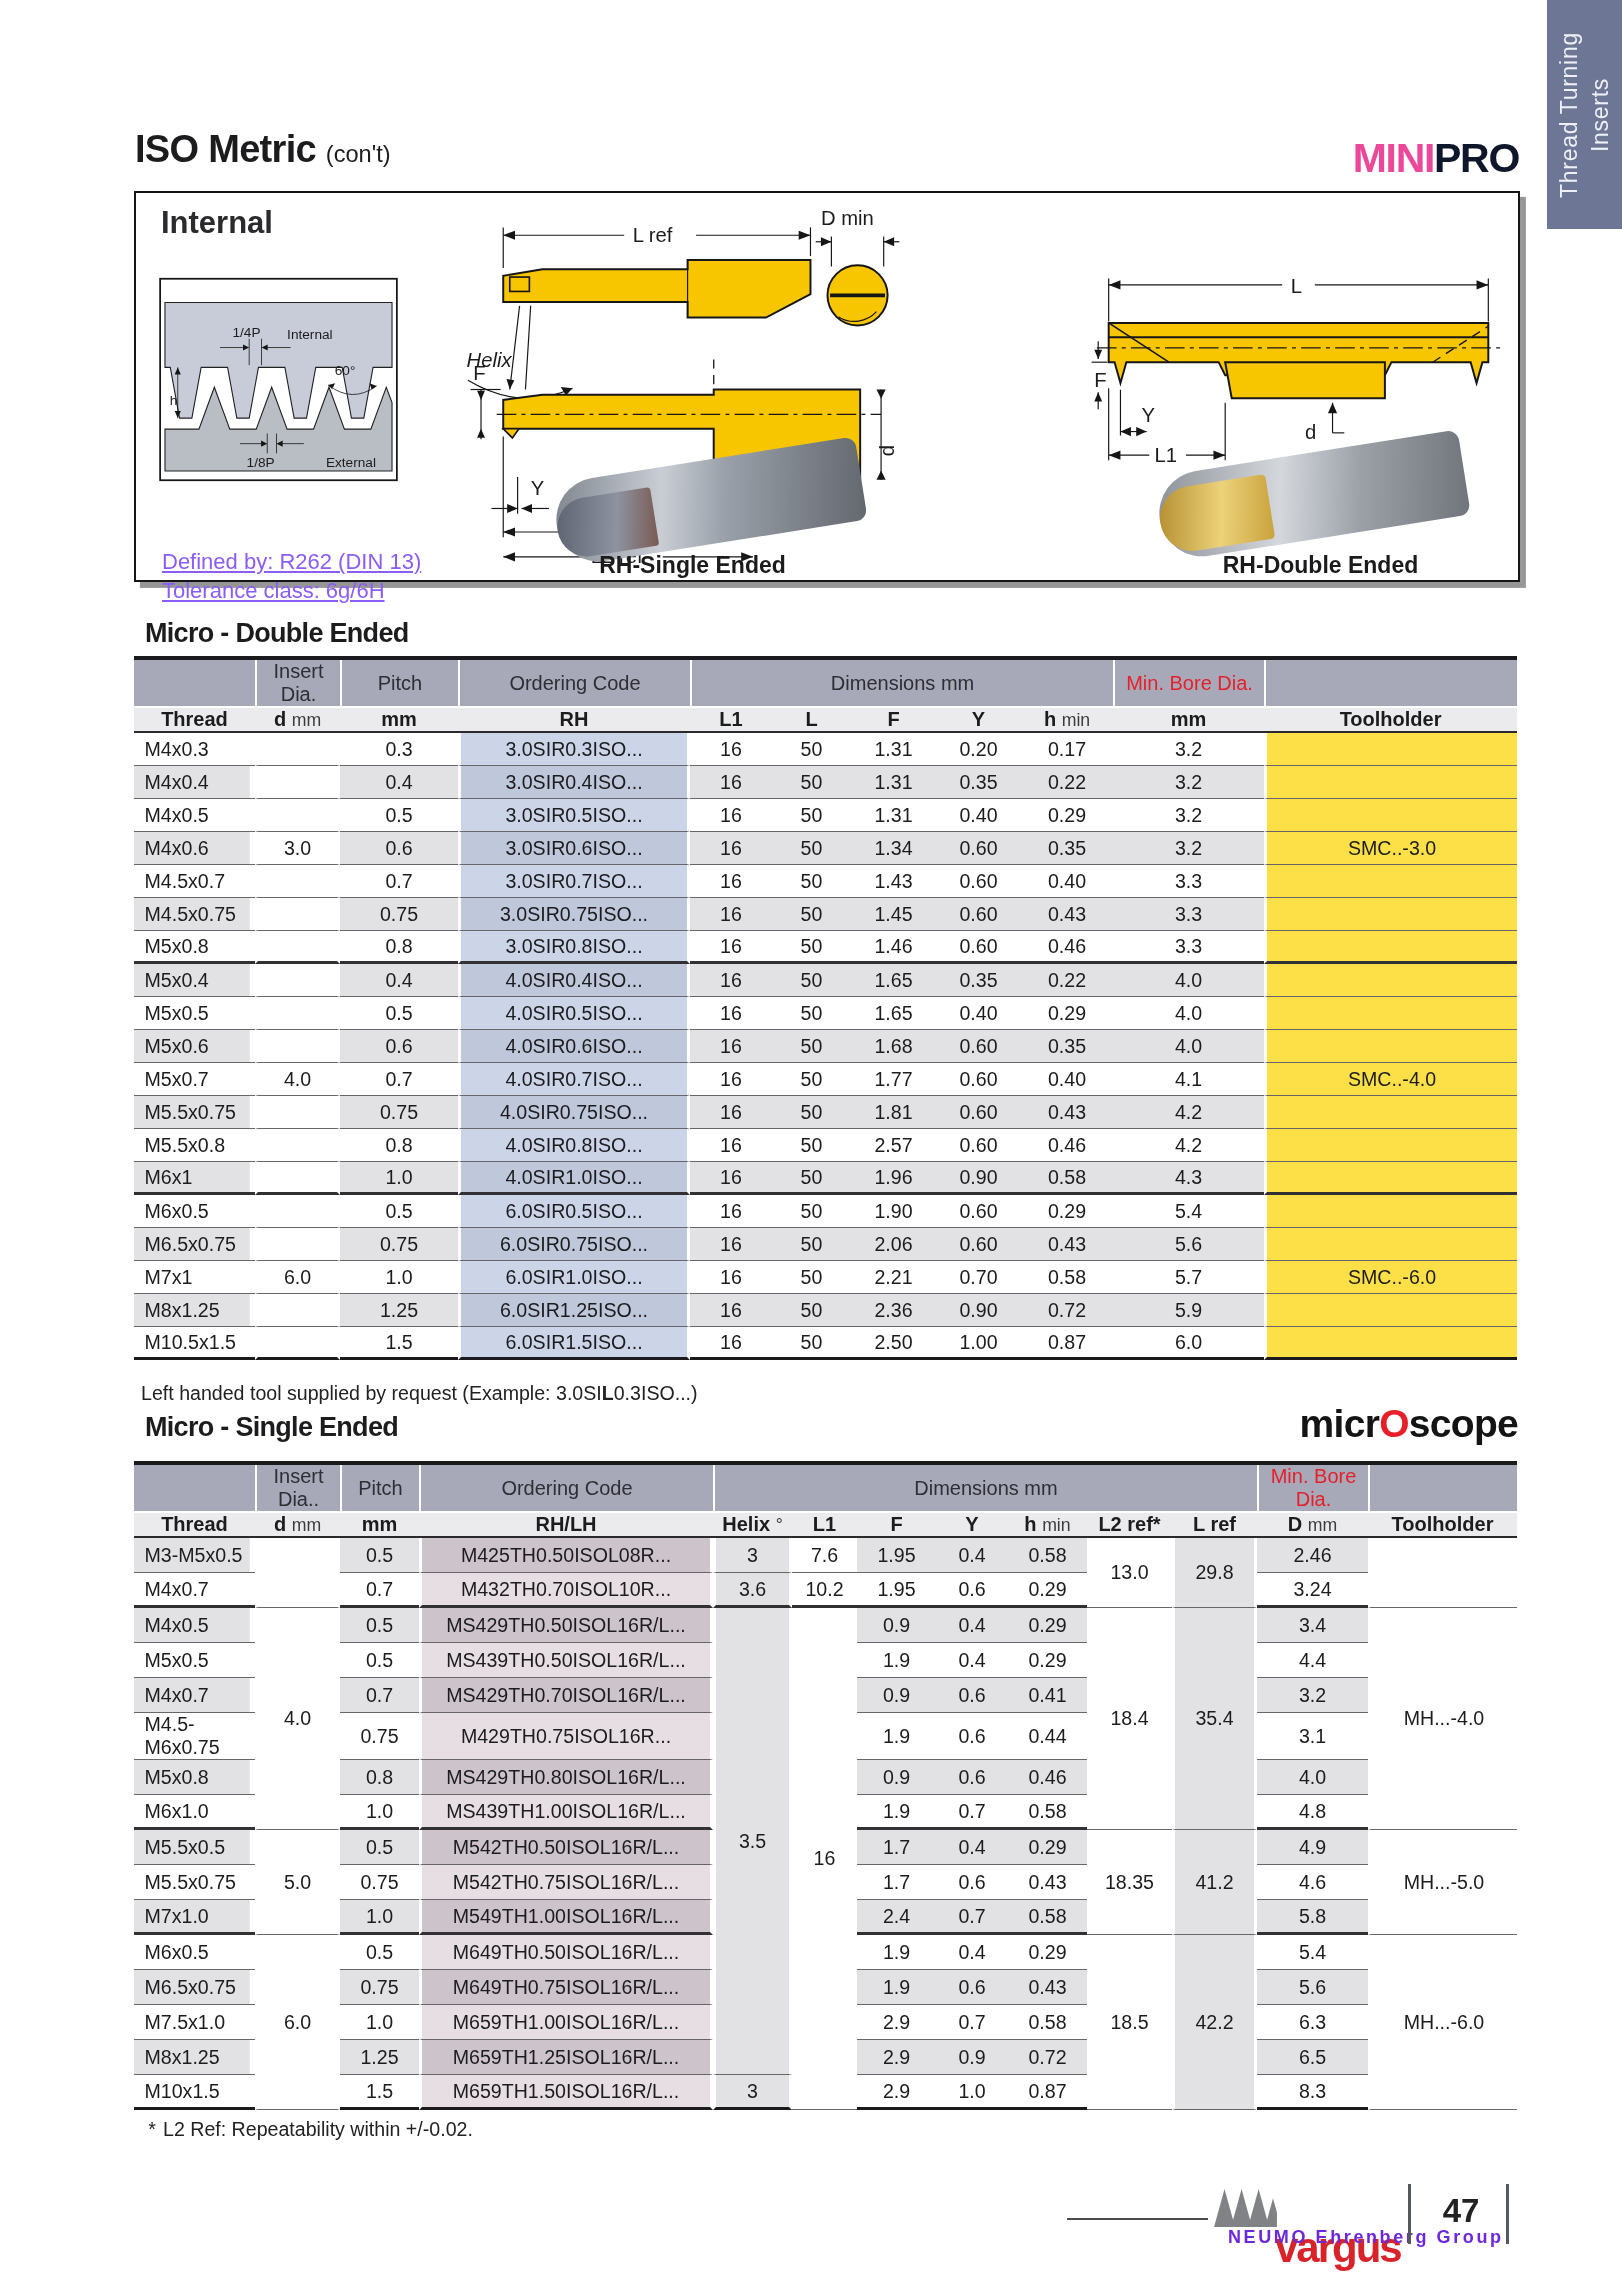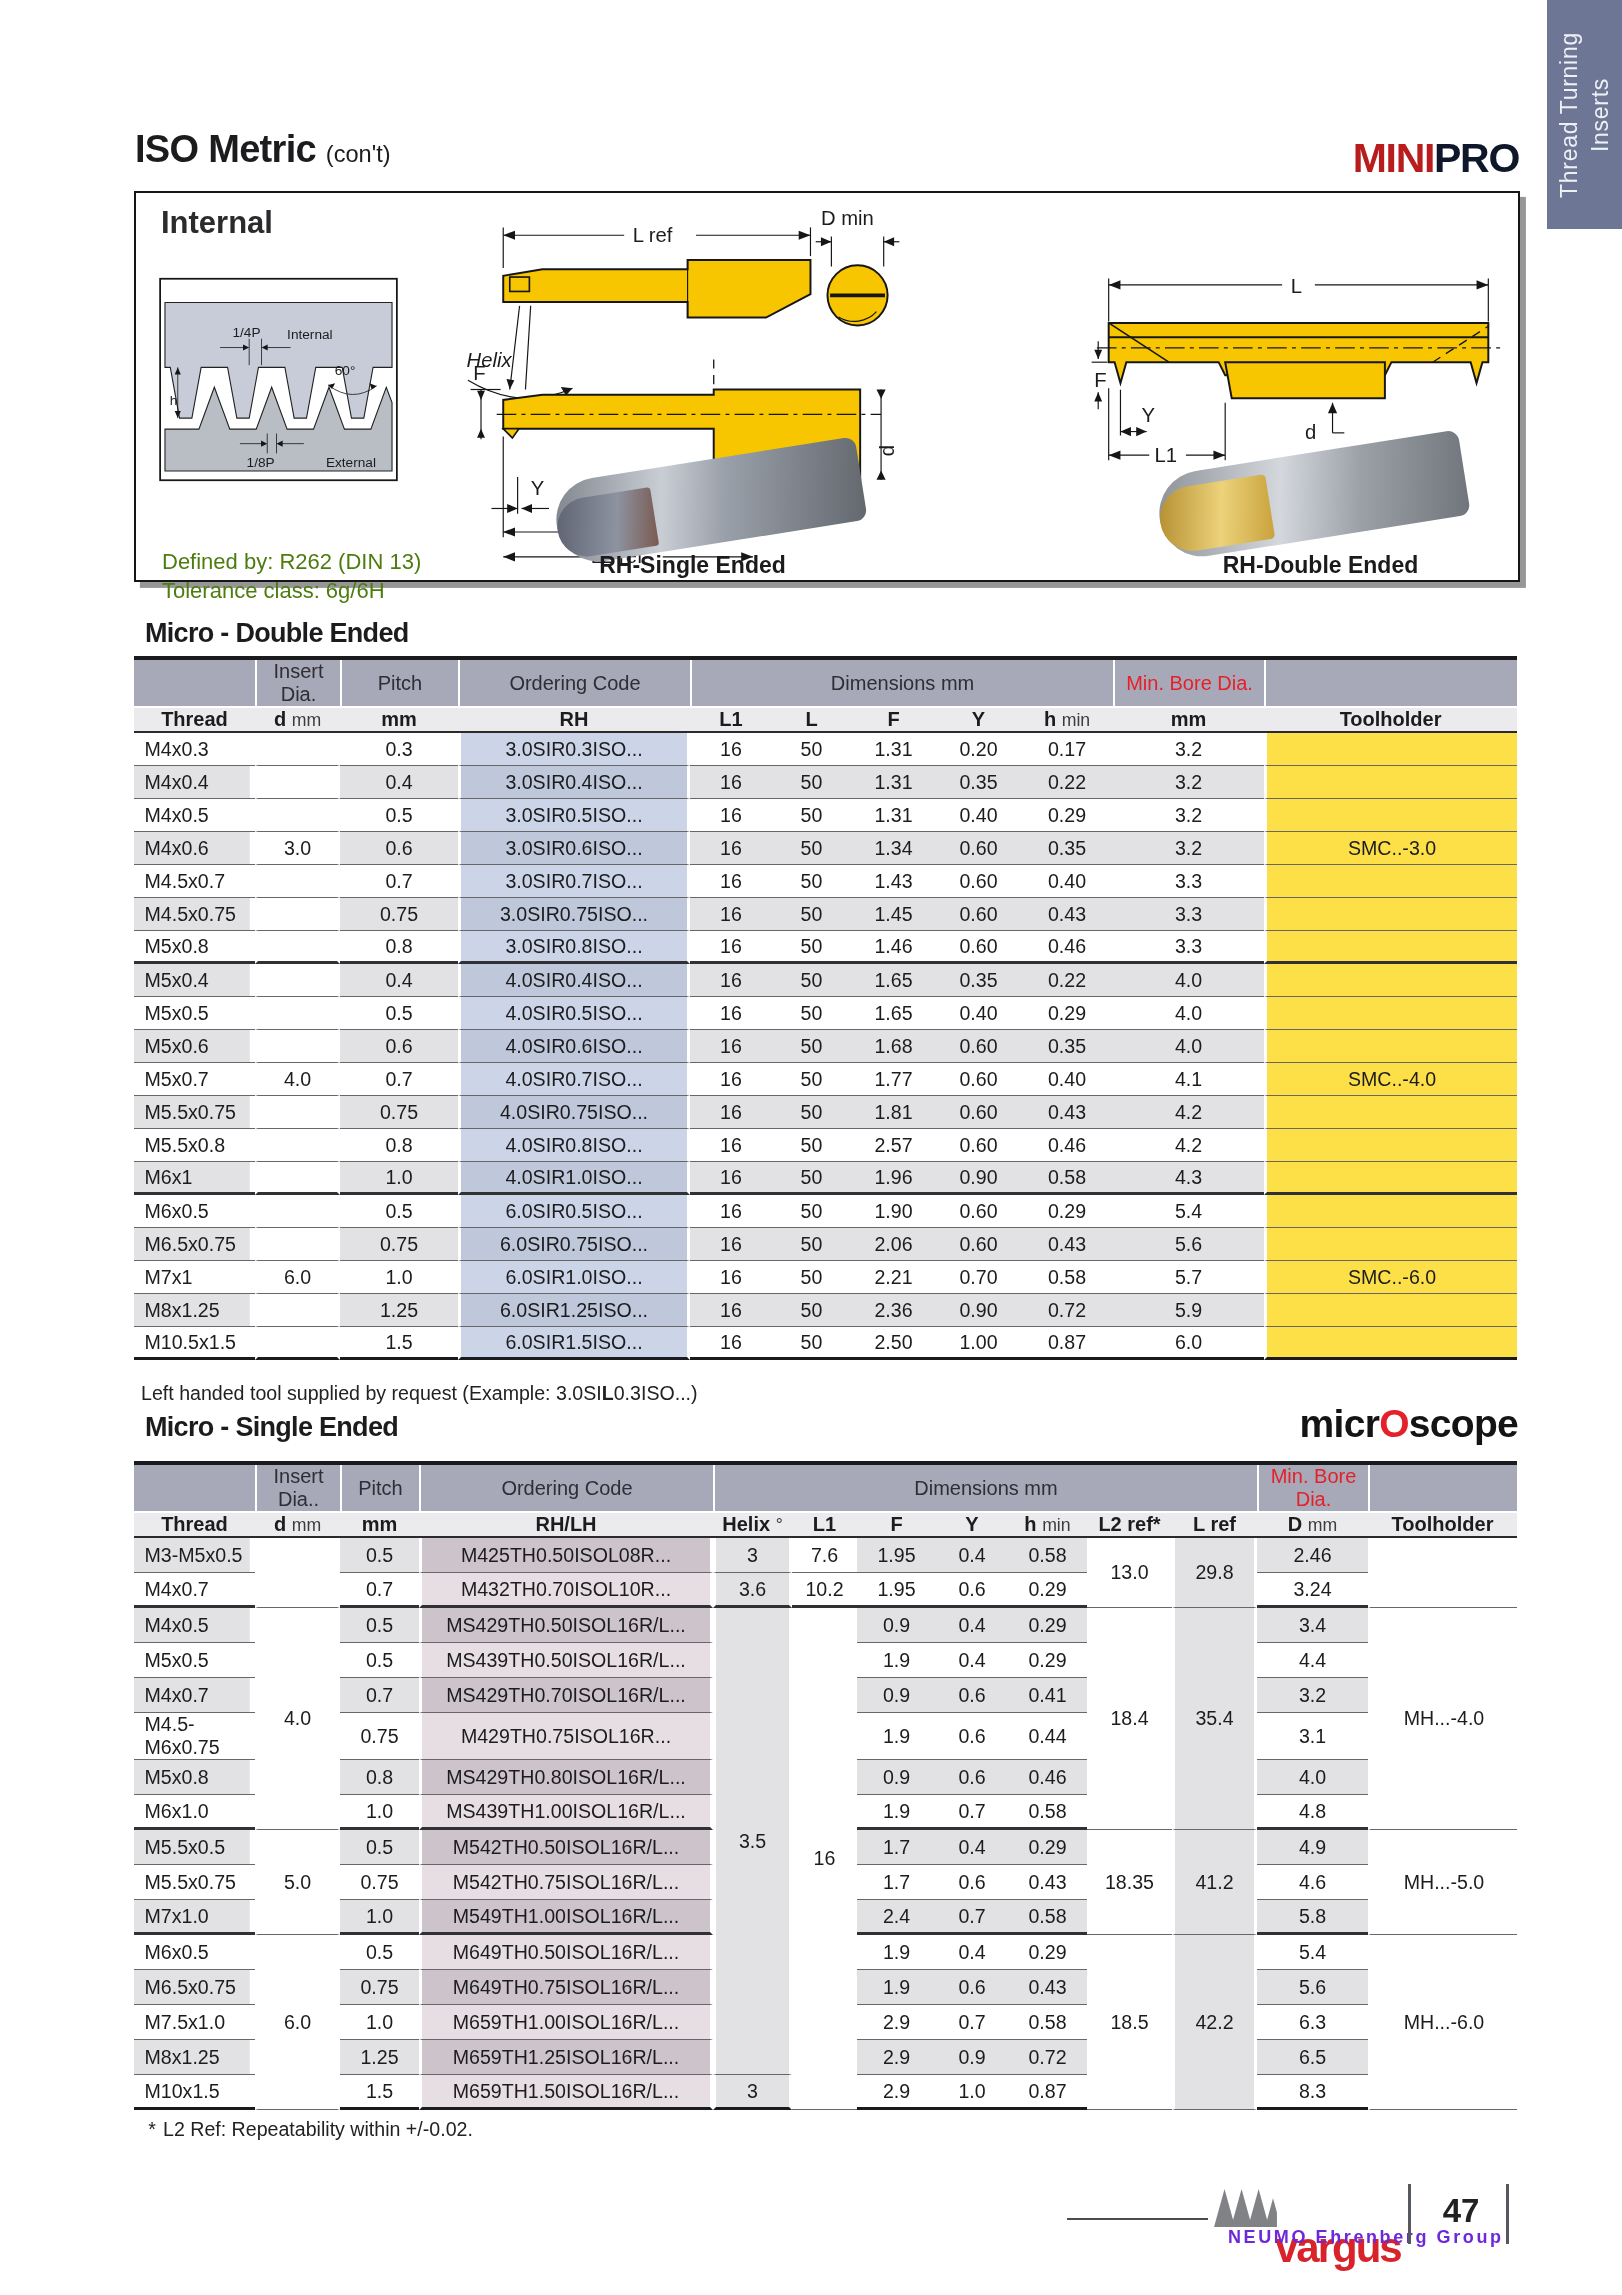--- a/index.html
+++ b/index.html
@@ -10,28 +10,28 @@
   .side-tab{position:absolute;right:0;top:0;width:76px;height:229px;background:#6d7795;
             display:flex;align-items:center;justify-content:center;}
   .side-tab .rot{transform:rotate(-90deg);white-space:nowrap;text-align:center;
                  color:#eef0f5;font-size:23px;line-height:31px;letter-spacing:0.7px;}
 
   
   .page-title{position:absolute;left:135px;top:128px;font-size:38px;font-weight:bold;letter-spacing:-0.7px;}
   .page-title .note{font-size:23.6px;font-weight:normal;letter-spacing:0;}
   .brand{position:absolute;left:1283px;top:135px;width:236px;text-align:right;
          font-size:41px;font-weight:bold;letter-spacing:-1.3px;white-space:nowrap;}
-  .brand .mini{color:#b91c1c;} .brand .pro{color:#0f172a;text-align:right;}
+  .brand .mini{color:#ec4899;} .brand .pro{color:#0f172a;text-align:right;}
 
   
   .diagram-box{position:absolute;left:134px;top:191px;width:1382px;height:387px;
                border:2.6px solid #151515;background:#fff;box-shadow:5.9px 5.9px 0 rgba(45,45,45,.5);}
   .diagram-title{position:absolute;left:25px;top:11.8px;font-size:31px;font-weight:600;color:#2b2b2d;}
   .profile-svg{position:absolute;left:22px;top:84px;}
-  .defined-text{position:absolute;left:26px;top:354px;font-size:22px;line-height:29.4px;color:#4d7c0f;}
+  .defined-text{position:absolute;left:26px;top:354px;font-size:22px;line-height:29.4px;color:#8b5cf6;text-decoration:underline;}
   .svg-single{position:absolute;left:321px;top:2.6px;}
   .svg-double{position:absolute;left:953px;top:71px;}
   .dim{stroke:#161616;stroke-width:2.5;fill:none;}
   .dimthin{stroke:#161616;stroke-width:1.8;fill:none;}
   .dimdash{stroke:#161616;stroke-width:2;fill:none;stroke-dasharray:14 10;}
   .dimcl{stroke:#161616;stroke-width:2;fill:none;stroke-dasharray:30 8 6 8;}
   .tool{fill:#f7c600;stroke:#161616;stroke-width:3;}
   .lab{font-size:31px;fill:#1c1c1e;}
   .labi{font-size:31px;fill:#1c1c1e;font-style:italic;}
   .profile-int{fill:#c7ccd8;stroke:#222;stroke-width:2.5;}

